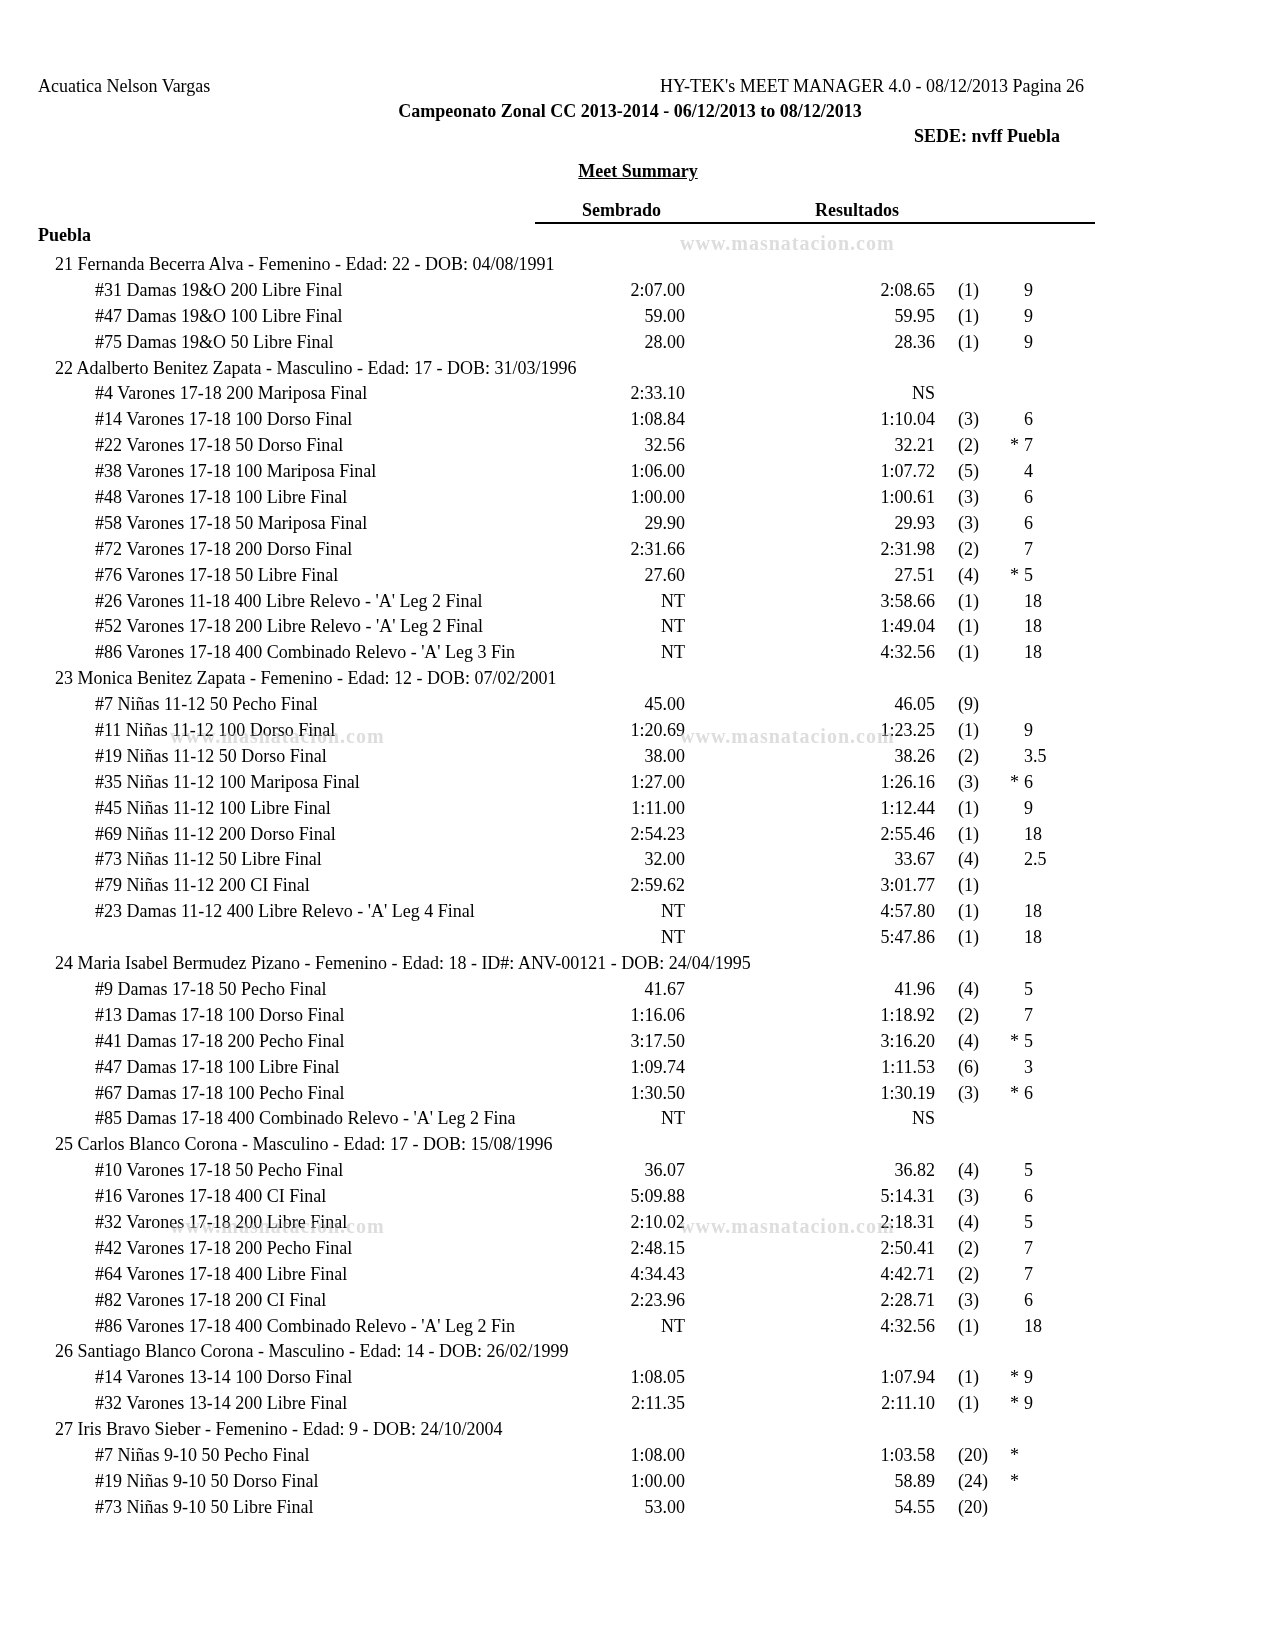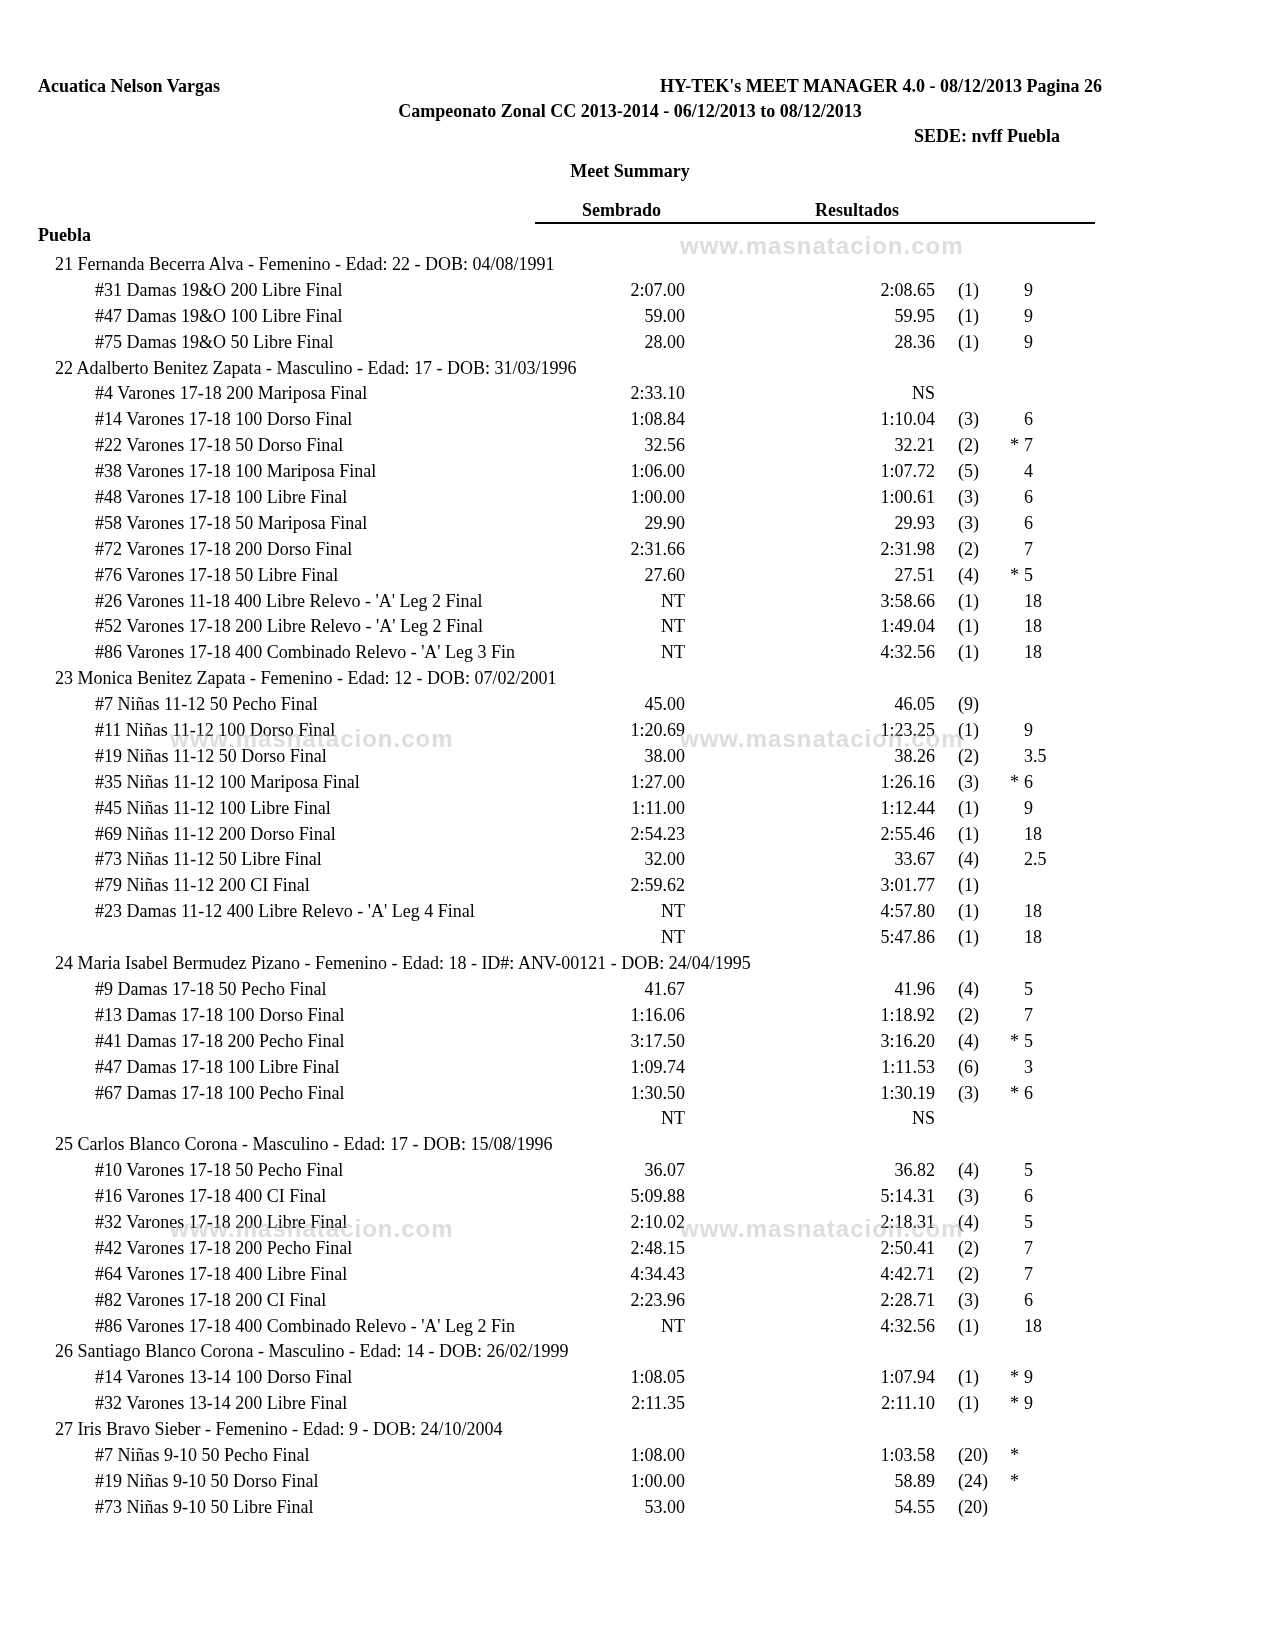--- a/index.html
+++ b/index.html
@@ -1,43 +1,43 @@
 <!DOCTYPE html>
 <html><head>
   <meta charset="utf-8">
   <style>
     html, body { margin: 0; padding: 0; background: #ffffff; }
     body {
       width: 1275px; height: 1650px; position: relative; overflow: hidden;
       font-family: "Liberation Serif", "DejaVu Serif", serif;
       color: #000; font-size: 18px;
     }
-    .abs { position: absolute; white-space: nowrap; font-weight: bold; }
+    .abs { position: absolute; white-space: nowrap; }
     .org { left: 38px; top: 76px; }
     .sw { left: 660px; top: 76px; }
     .title { left: 0; width: 1275px; text-align: center; font-weight: bold; top: 101px; padding-left: 0px; }
     .title.t1 { top: 101px; left: 200px; width: 860px; }
     .title.t2 { top: 126px; left: 200px; width: 860px; text-align: right; }
-    .title.t3 { top: 161px; left: 200px; width: 860px; }
+    .title.t3 { top: 161px; left: 208px; width: 860px; text-decoration: underline; }
     .colhead { top: 200px; font-weight: bold; }
     .hdr-rule { position: absolute; left: 548px; top: 222px; width: 573px; height: 2px; background: #000; }
     .team { left: 38px; top: 225px; font-weight: bold; }
     #rows { position: absolute; left: 0; top: 251px; width: 1275px; }
     .row { position: relative; height: 25.9px; line-height: 26px; }
     .row span { position: absolute; white-space: nowrap; }
     .ath { left: 55px; font-weight: normal; }
     .ev { left: 95px; }
     .seed { right: 590px; text-align: right; }
     .res { right: 340px; text-align: right; }
     .pl { left: 958px; }
     .star { left: 1010px; }
     .pts { left: 1024px; }
     .wm {
-      position: absolute; font-family: Liberation Sans, sans-serif;
-      font-weight: bold; font-size: 24px; color: rgba(180,180,180,0.45);
+      position: absolute; font-family: Liberation Serif, serif;
+      font-weight: bold; font-size: 20px; color: rgba(180,180,180,0.45);
       letter-spacing: 1px; white-space: nowrap;
     }
   </style>
 </head>
 <body>
 
 <div class="abs org">Acuatica Nelson Vargas</div>
 <div class="abs sw">HY-TEK's MEET MANAGER 4.0 - 08/12/2013  Pagina 26</div>
 <div class="abs title t1">Campeonato Zonal CC 2013-2014 - 06/12/2013 to 08/12/2013</div>
 <div class="abs title t2">SEDE: nvff Puebla</div>
@@ -287,20 +287,21 @@
     </div>
     <div class="row">
       <span class="ev">#67 Damas 17-18 100 Pecho Final</span>
       <span class="seed">1:30.50</span>
       <span class="res">1:30.19</span>
       <span class="pl">(3)</span>
       <span class="star">*</span>
       <span class="pts">6</span>
     </div>
     <div class="row">
+      <span class="ev">#85 Damas 17-18 400 Combinado Relevo - 'A' Leg 2 Fina</span>
       <span class="seed">NT</span>
       <span class="res">NS</span>
       <span class="pl"></span>
       <span class="star"></span>
       <span class="pts"></span>
     </div>
     <div class="row">
       <span class="ath">25  Carlos Blanco Corona - Masculino - Edad: 17 - DOB: 15/08/1996</span>
     </div>
     <div class="row">

